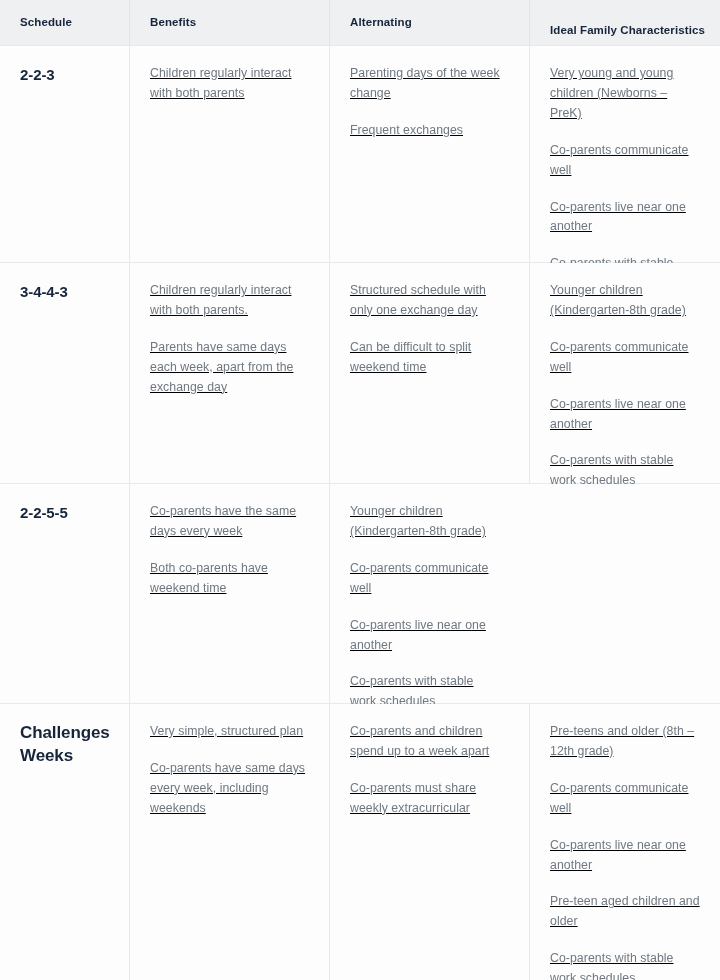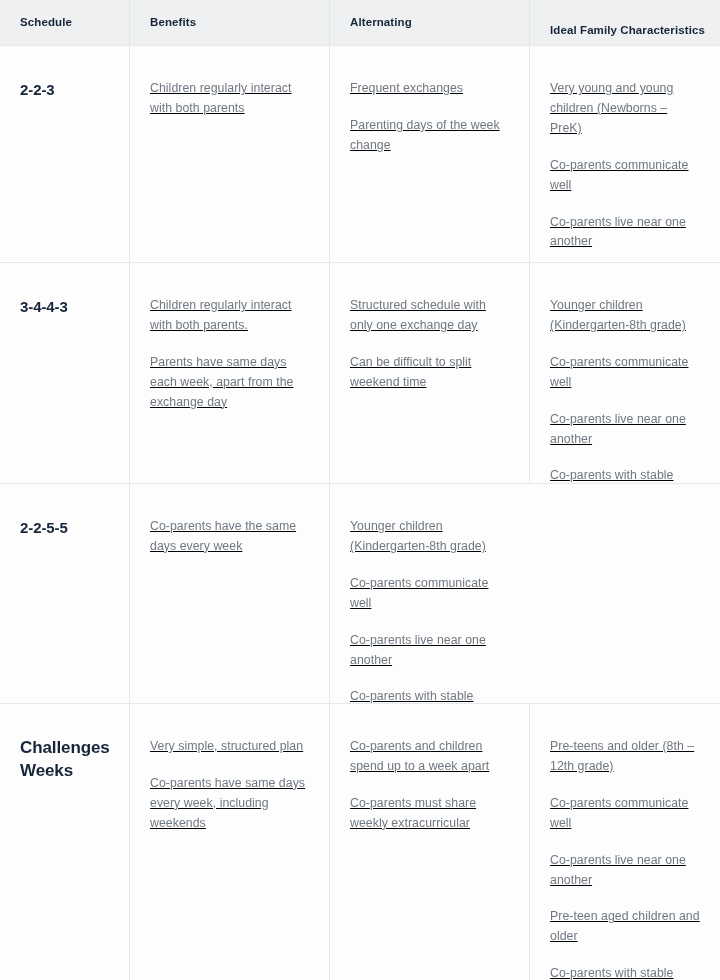--- a/index.html
+++ b/index.html
@@ -59,21 +59,21 @@
     display: flex;
     box-sizing: border-box;
     border-bottom: 1px solid #e7eaec;
     background: #fdfdfd;
   }
   .trow:last-child { border-bottom: 1px solid #e7eaec; }
 
   .trow .cell {
     box-sizing: border-box;
     border-right: 1px solid #e7eaec;
-    padding: 33px 18px 14px 20px;
+    padding: 18px 18px 14px 20px;
   }
   .trow .cell:last-child { border-right: none; }
 
   
   .col-1 { width: 130px; flex: 0 0 130px; }
   .col-2 { width: 200px; flex: 0 0 200px; }
   .col-3 { width: 200px; flex: 0 0 200px; }
   .col-4 { width: 190px; flex: 0 0 190px; }
 
   
@@ -135,22 +135,22 @@
       <div class="cell col-1">
         <div class="schedule-name">2-2-3</div>
       </div>
       <div class="cell col-2">
         <ul class="item-list">
             <li>Children regularly interact with both parents</li>
           </ul>
       </div>
       <div class="cell col-3">
         <ul class="item-list">
+            <li>Parenting days of the week change</li>
             <li>Frequent exchanges</li>
-            <li>Parenting days of the week change</li>
           </ul>
       </div>
       <div class="cell col-4">
         <ul class="item-list">
             <li>Very young and young children (Newborns – PreK)</li>
             <li>Co-parents communicate well</li>
             <li>Co-parents live near one another</li>
             <li>Co-parents with stable work schedules</li>
           </ul>
       </div>
@@ -182,20 +182,21 @@
       </div>
     </div>
 
     <div class="trow row-h3">
       <div class="cell col-1">
         <div class="schedule-name">2-2-5-5</div>
       </div>
       <div class="cell col-2">
         <ul class="item-list">
             <li>Co-parents have the same days every week</li>
+            <li>Both co-parents have weekend time</li>
           </ul>
       </div>
       <div class="cell col-4">
         <ul class="item-list">
             <li>Younger children (Kindergarten-8th grade)</li>
             <li>Co-parents communicate well</li>
             <li>Co-parents live near one another</li>
             <li>Co-parents with stable work schedules</li>
           </ul>
       </div>

